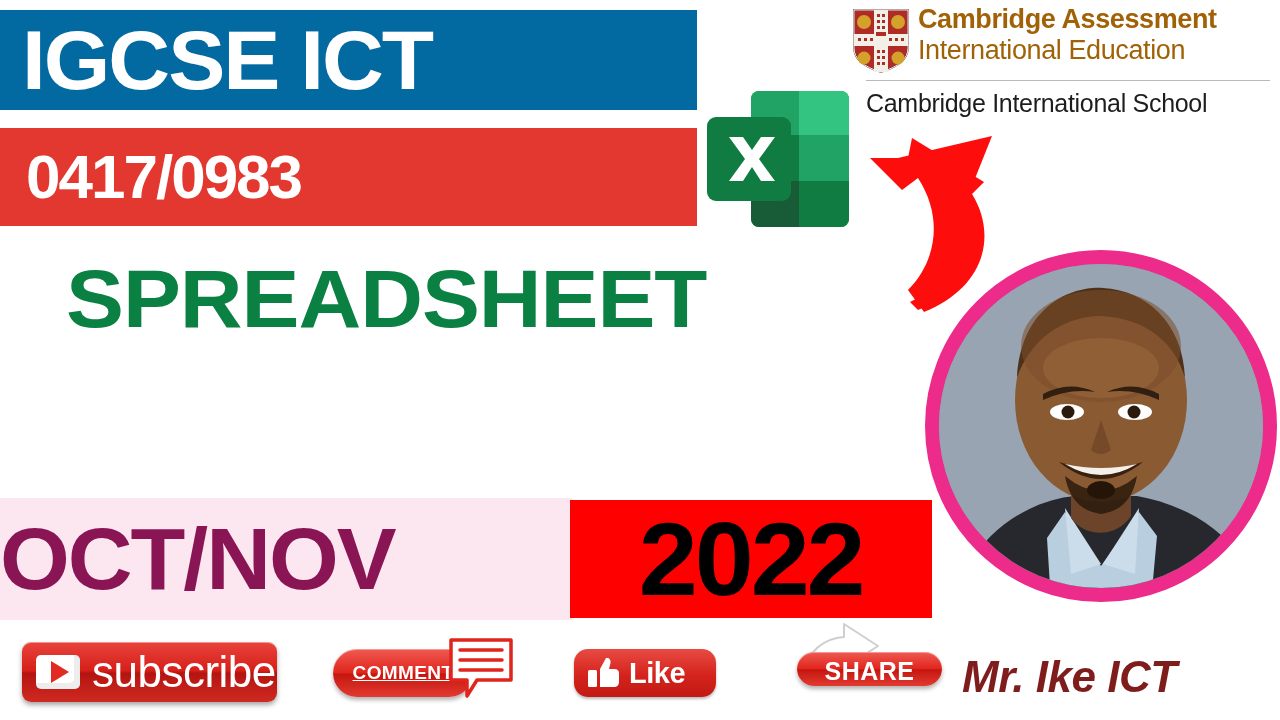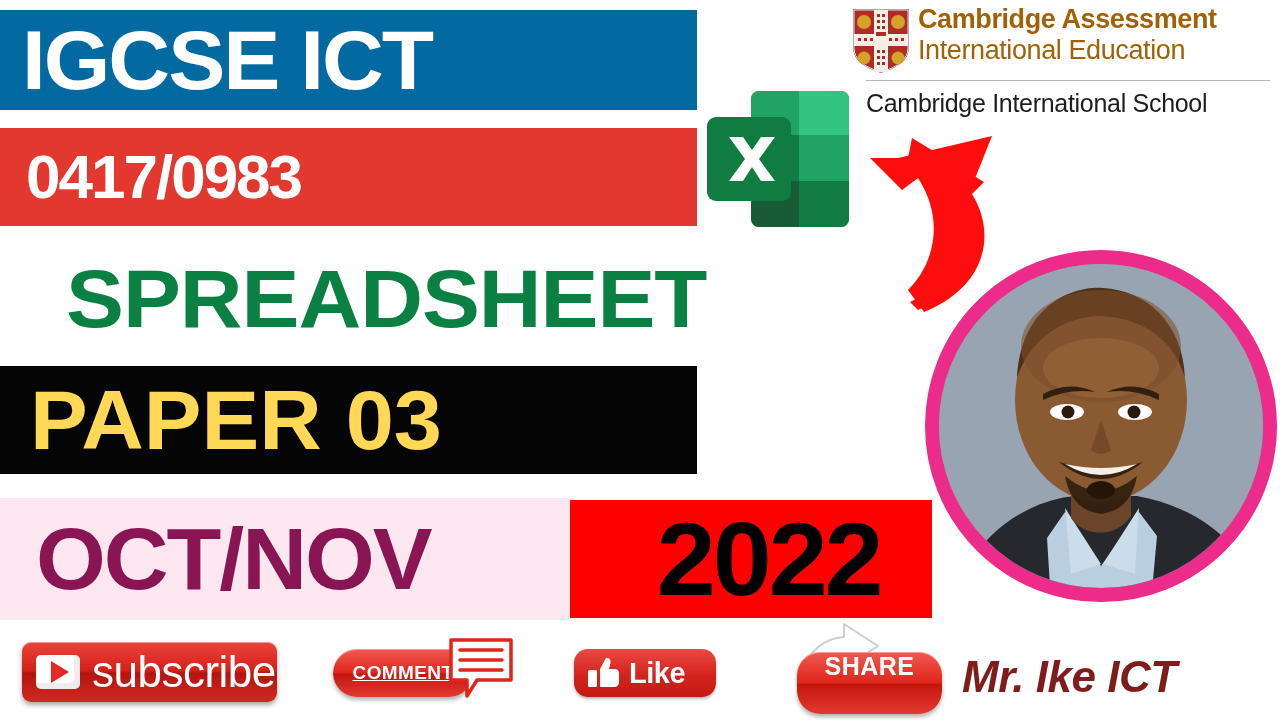--- a/index.html
+++ b/index.html
@@ -12,21 +12,20 @@
   .stage { position:absolute; inset:0; width:1280px; height:720px; }
 
   
   .band {
     position:absolute;
     display:flex;
     align-items:center;
     font-weight:bold;
     letter-spacing:-1px;
     white-space:nowrap;
-    padding-left:36px;
   }
 
   
   #band-igcse {
     left:0; top:10px; width:697px; height:100px;
     background:#0369a1;
     padding-left:22px;
   }
   #band-igcse .txt {
     color:#ffffff;
@@ -196,25 +195,25 @@
     background:linear-gradient(180deg,#e84b43 0%, #d4231c 55%, #c21a14 100%);
     box-shadow:0 2px 3px rgba(0,0,0,.28);
     display:flex; align-items:center; padding-left:14px;
   }
   #like-thumb { width:32px; height:30px; margin-right:9px; }
   #btn-like .lbl {
     color:#ffffff; font-size:29px; font-weight:bold; letter-spacing:-0.5px;
   }
 
   #btn-share {
-    position:absolute; left:797px; top:20px; width:145px; height:62px;
+    position:absolute; left:797px; top:20px; width:145px; height:34px;
     border-radius:23px;
     background:linear-gradient(180deg,#ef5a52 0%, #e0251c 50%, #c4160f 52%, #e23a31 100%);
     box-shadow:0 3px 4px rgba(0,0,0,.3), inset 0 1px 0 rgba(255,255,255,.4);
-    display:flex; align-items:flex-start; justify-content:center;
+    display:flex; align-items:flex-end; justify-content:center;
   }
   #btn-share .lbl {
     color:#ffffff; font-size:25px; font-weight:bold; letter-spacing:0.5px;
   }
   #share-arrow { position:absolute; left:796px; top:-12px; width:86px; height:62px; }
 
   #channel-name {
     position:absolute; left:962px; top:22px; width:300px;
     font-size:44px; line-height:46px; font-weight:bold; color:#7f1d1d;
     letter-spacing:-0.5px;
@@ -231,23 +230,20 @@
   </div>
 
   <div class="band" id="band-code">
     <span class="txt">0417/0983</span>
   </div>
 
   <div class="band" id="band-spread">
     <span class="txt">SPREADSHEET</span>
   </div>
 
-  <div class="band" id="band-paper">
-    <span class="txt">PAPER 03</span>
-  </div>
 
   <div class="band" id="band-octnov">
     <span class="txt">OCT/NOV</span>
   </div>
 
   <div class="band" id="band-year">
     <span class="txt">2022</span>
   </div>
 
   <div id="cambridge-logo">

